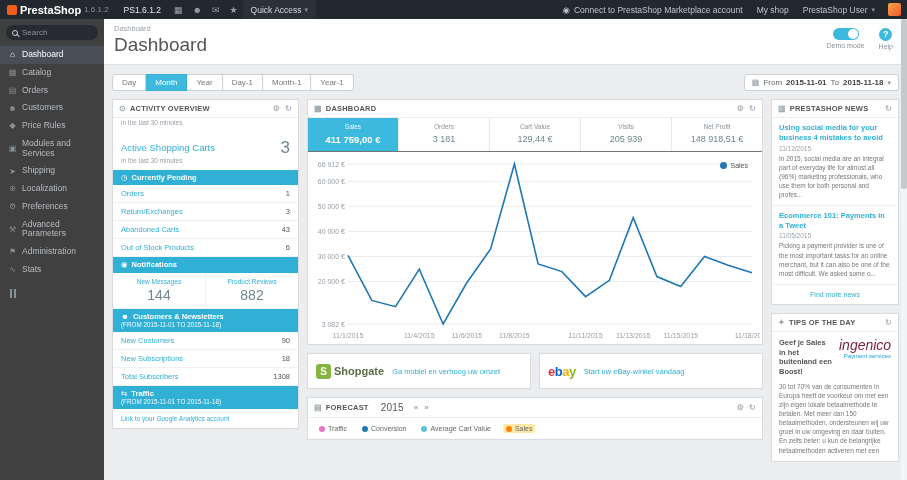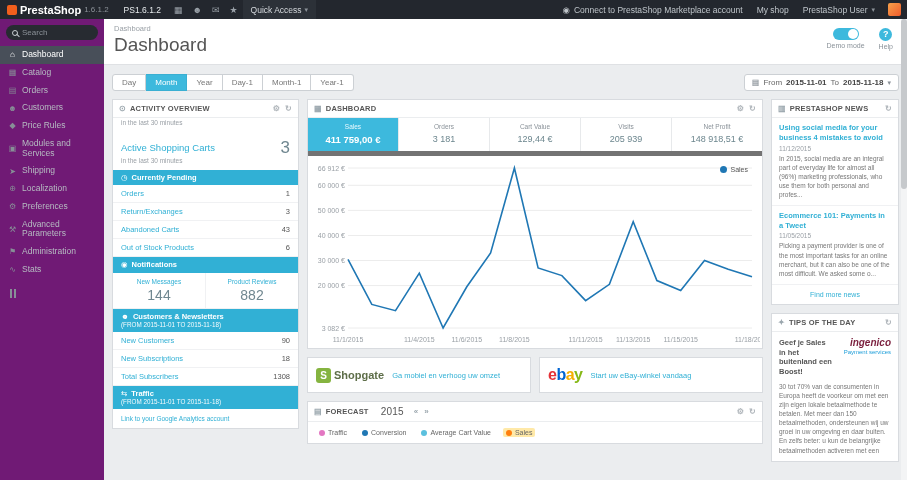--- a/index.html
+++ b/index.html
@@ -12,21 +12,21 @@
 .brand{color:#fff;font-weight:bold;font-size:11px}
 .ver{color:#8b9198;font-size:8px}
 .shopname{color:#e6eaec;font-weight:normal;padding:2px 8px;height:100%;display:flex;align-items:center;cursor:pointer}
 .tb-icon{padding:0 5px;color:#9aa1a8;font-size:9px;cursor:pointer;height:100%;display:flex;align-items:center}
 .quick-access{padding:0 8px;cursor:pointer;color:#d4d8dc;height:100%;display:flex;align-items:center;gap:3px;background:#2c3138}
 .tb-right{margin-left:auto;display:flex;align-items:center;height:100%}
 .tb-link{color:#bfc5ca;padding:0 7px;cursor:pointer;display:flex;align-items:center;gap:4px;height:100%}
 .avatar{width:13px;height:13px;border-radius:2px;background:linear-gradient(135deg,#f7a24b,#ef5b2b);margin:0 6px;flex:none}
 .caret{font-size:7px;color:#8b9198}
 
-.sidebar{position:absolute;top:19px;left:0;bottom:0;width:104px;background:#701a75;z-index:20}
+.sidebar{position:absolute;top:19px;left:0;bottom:0;width:104px;background:#404040;z-index:20}
 .search-wrap{margin:6px;display:flex;align-items:center;gap:4px;background:#272b31;border-radius:9px;padding:3px 6px}
 .mag{width:6px;height:6px;border:1px solid #c7ccd0;border-radius:50%;position:relative;flex:none}
 .mag::after{content:"";position:absolute;width:4px;height:1px;background:#c7ccd0;right:-3px;bottom:-1px;transform:rotate(45deg)}
 .search-input{background:transparent;border:0;outline:0;width:68px;color:#e6eaec;font-size:8px}
 .search-input::placeholder{color:#8b9198}
 .nav-item{display:flex;align-items:center;gap:5px;padding:4px 8px;font-size:8.5px;color:#b6bcc2;cursor:pointer;line-height:1.15}
 .nav-item.active{background:#484f59;color:#fff}
 .nav-icon{width:9px;text-align:center;color:#878f97;font-size:8px;flex:none}
 .nav-item.active .nav-icon{color:#fff}
 .collapse-btn{margin:10px 0 0 10px;display:flex;gap:2px;cursor:pointer;width:12px}
@@ -73,58 +73,58 @@
 .k-row{display:flex;justify-content:space-between;align-items:center;padding:4px 8px;border-bottom:1px solid #f0f1f3;font-size:7.5px}
 .k-row a{color:#31b0d5}
 .k-val{color:#555}
 .two-col{display:flex;text-align:center;border-bottom:1px solid #f0f1f3}
 .two-col>div{flex:1;padding:5px 4px;cursor:pointer}
 .two-col>div:first-child{border-right:1px solid #f0f1f3}
 .tc-lbl{font-size:6.5px;color:#31b0d5}
 .tc-num{font-size:14px;color:#708790;font-weight:300;margin-top:2px}
 .ga-link{display:block;font-size:6.5px;color:#31b0d5;padding:6px 8px}
 
-.kpi-row{display:flex;border-bottom:5px solid #737373}
+.kpi-row{display:flex;border-bottom:1px solid #737373}
 .kpi{flex:1;padding:5px 3px 6px;text-align:center;border-right:1px solid #e7e9eb;cursor:pointer}
 .kpi:last-child{border-right:none}
 .kpi-lbl{font-size:6.5px;color:#8a9299}
 .kpi-val{font-size:9px;color:#6c868e;margin-top:4px;white-space:nowrap}
 .kpi.active{background:#3db9dd}
 .kpi.active .kpi-lbl{color:#eafaff}
 .kpi.active .kpi-val{color:#fff;font-weight:bold;font-size:9.5px}
 .chart-wrap{position:relative;padding:2px 2px 0}
 .chart-legend{position:absolute;top:10px;right:14px;display:flex;align-items:center;gap:3px;font-size:7px;color:#555;cursor:pointer}
 .legend-dot{width:7px;height:7px;border-radius:50%;background:#1f77b4}
 
 .banner-row{display:flex;gap:8px;margin-bottom:8px}
 .banner{flex:1;background:#fff;border:1px solid #d8dbdf;display:flex;align-items:center;gap:8px;padding:8px;min-height:36px}
 .banner-link{font-size:7.5px;color:#31b0d5}
 .shopgate-logo{display:flex;align-items:center;gap:3px;flex:none;cursor:pointer}
 .shopgate-mark{width:15px;height:15px;background:#85b440;border-radius:3px;color:#fff;font-size:10px;line-height:15px;text-align:center;font-weight:bold}
 .shopgate-name{font-size:11px;font-weight:bold;color:#5e6e49}
-.ebay-logo{font-size:16px;font-weight:bold;flex:none;letter-spacing:-.5px;cursor:pointer}
+.ebay-logo{font-size:13px;font-weight:bold;flex:none;letter-spacing:-.5px;cursor:pointer}
 
 .fc-year{font-weight:normal;font-size:10px;color:#555;margin-left:8px}
 .fc-arrows{color:#9aa6ad;margin-left:6px;font-size:8px;letter-spacing:2px}
 .fc-arrows span{cursor:pointer}
 .f-legend{display:flex;gap:9px;padding:6px 8px;font-size:7px;color:#666;align-items:center;flex-wrap:wrap}
 .f-item{display:flex;align-items:center;gap:3px;cursor:pointer;padding:1px 3px}
 .f-item.active{background:#ffe9a8;border-radius:2px}
 .f-dot{width:6px;height:6px;border-radius:50%;flex:none}
 
 .article{padding:5px 7px 6px;border-bottom:1px solid #f0f1f3}
 .art-title{font-size:7.5px;color:#31b0d5;font-weight:bold;line-height:1.3;display:block}
 .art-date{font-size:6.5px;color:#9aa0a6;margin:2px 0}
 .art-x{font-size:6.5px;color:#777;line-height:1.4}
 .more-link{display:block;text-align:center;font-size:7px;color:#31b0d5;padding:6px}
 .tips-body{padding:6px 7px;font-size:6.5px;color:#777;line-height:1.4}
 .tips-top{display:flex;gap:5px;margin-bottom:5px;align-items:flex-start}
 .tips-headline{font-weight:bold;color:#555;font-size:7.5px;flex:1;line-height:1.3}
 .ingenico{text-align:right;flex:none;width:52px;cursor:pointer}
-.ing-name{color:#7a1f3d;font-weight:bold;font-size:10px;font-style:italic;line-height:1}
+.ing-name{color:#7a1f3d;font-weight:normal;font-size:14px;font-style:italic;line-height:1}
 .ing-sub{color:#1b9dd9;font-size:6px}
 
 .scrollbar{position:absolute;top:19px;right:0;bottom:0;width:6px;background:#f3f4f5;z-index:40}
 .scrollbar .thumb{width:6px;height:170px;background:#c6c9cc;border-radius:3px}
 </style>
 </head>
 <body>
 
 <header class="topbar">
   <div class="logo-box">

